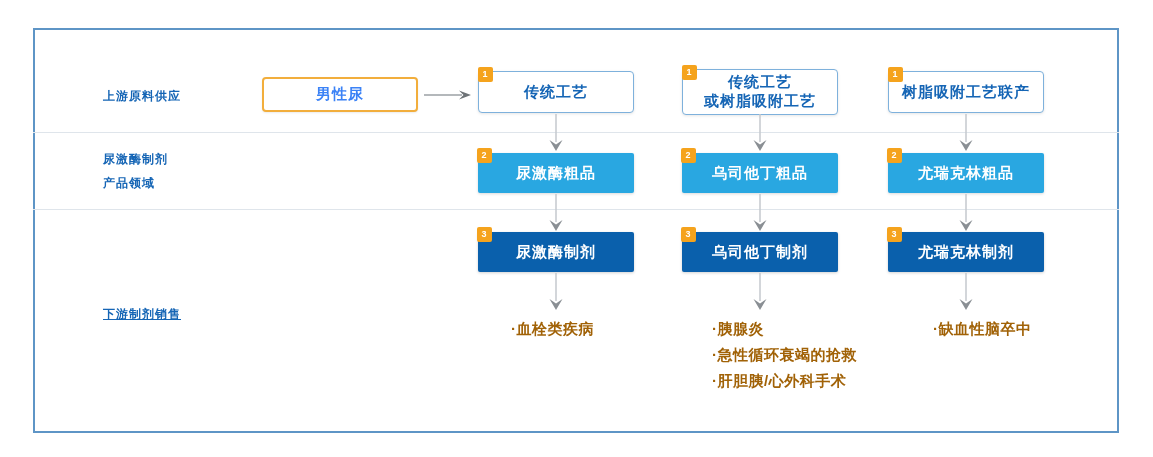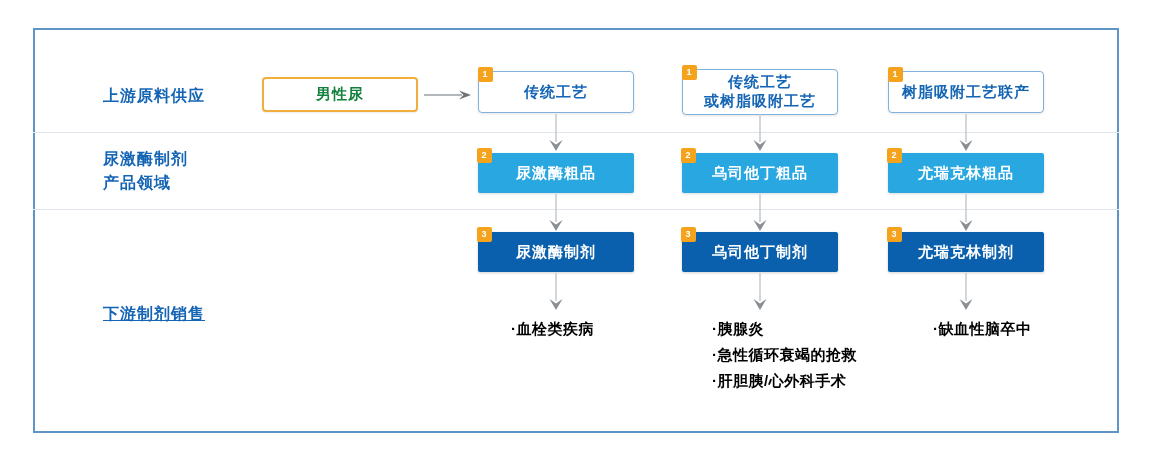--- a/index.html
+++ b/index.html
@@ -7,30 +7,30 @@
               font-family:"Liberation Sans","DejaVu Sans",sans-serif; }
   .stage { position:relative; width:1153px; height:457px; background:#ffffff; }
 
   .frame { position:absolute; left:33px; top:28px; width:1086px; height:405px;
            border:2px solid #5E95C6; background:#ffffff; }
 
   .divider { position:absolute; left:33px; width:1086px; height:1px; background:#DFE5EB; }
   .divider.d1 { top:132px; }
   .divider.d2 { top:209px; }
 
-  .row-label { position:absolute; left:103px; color:#1565B5; font-size:16px; font-weight:bold;
+  .row-label { position:absolute; left:103px; color:#1565B5; font-size:12px; font-weight:bold;
                white-space:pre-line; line-height:24px; letter-spacing:1px; }
   .row-label.upstream { top:84px; }
   .row-label.company  { top:147px; }
   .row-label.downstream { top:302px;text-decoration:underline; }
 
   .source-box { position:absolute; left:262px; top:77px; width:156px; height:35px;
                 background:#ffffff; border:2px solid #F2AE3C; border-radius:4px;
                 display:flex; align-items:center; justify-content:center;
-                color:#15803d; font-size:15px; font-weight:bold; letter-spacing:1px;
+                color:#3b82f6; font-size:15px; font-weight:bold; letter-spacing:1px;
                 box-shadow:0 1px 2px rgba(0,0,0,0.08); }
 
   .h-arrow { position:absolute; left:424px; top:88px; }
 
   .col { position:absolute; top:0; width:156px; height:457px; }
   .col.c1 { left:478px; }
   .col.c2 { left:682px; }
   .col.c3 { left:888px; }
 
   .box { position:absolute; left:0; width:156px; display:flex; align-items:center;
@@ -49,21 +49,21 @@
 
   .badge { position:absolute; left:-1px; top:-5px; width:15px; height:15px;
            background:#F5A31D; color:#ffffff; font-size:9px; font-weight:bold;
            display:flex; align-items:center; justify-content:center; border-radius:2px; }
 
   .v-arrow { position:absolute; left:70px; width:16px; height:38px; }
   .v-arrow.a1 { top:114px; }
   .v-arrow.a2 { top:194px; }
   .v-arrow.a3 { top:273px; }
 
-  .app-list { position:absolute; top:316px; list-style:none; color:#000000;
+  .app-list { position:absolute; top:316px; list-style:none; color:#a16207;
               font-size:15px; font-weight:bold; line-height:26px; letter-spacing:0.5px;
               white-space:nowrap; }
   .col.c1 .app-list { left:33px; }
   .col.c2 .app-list { left:30px; }
   .col.c3 .app-list { left:45px;text-align:center; }
 </style>
 </head>
 <body>
 
 <div class="stage">

